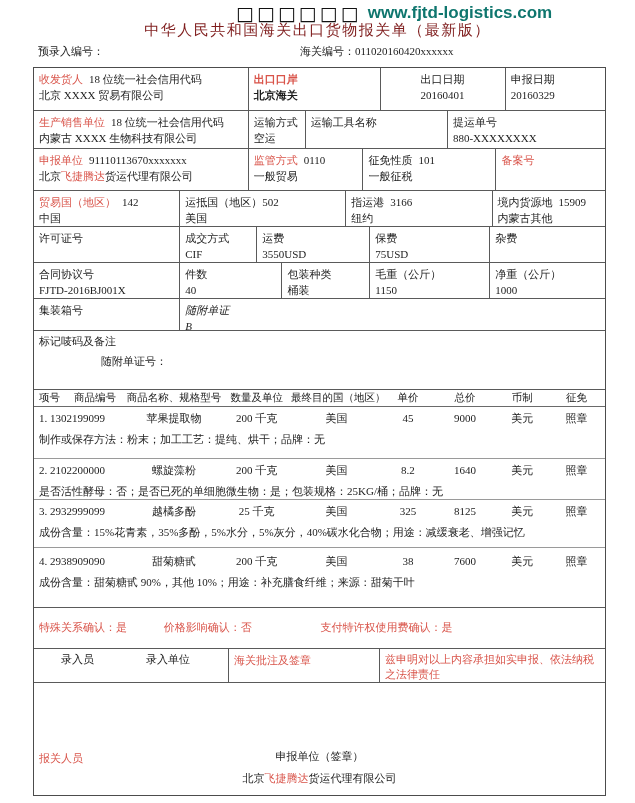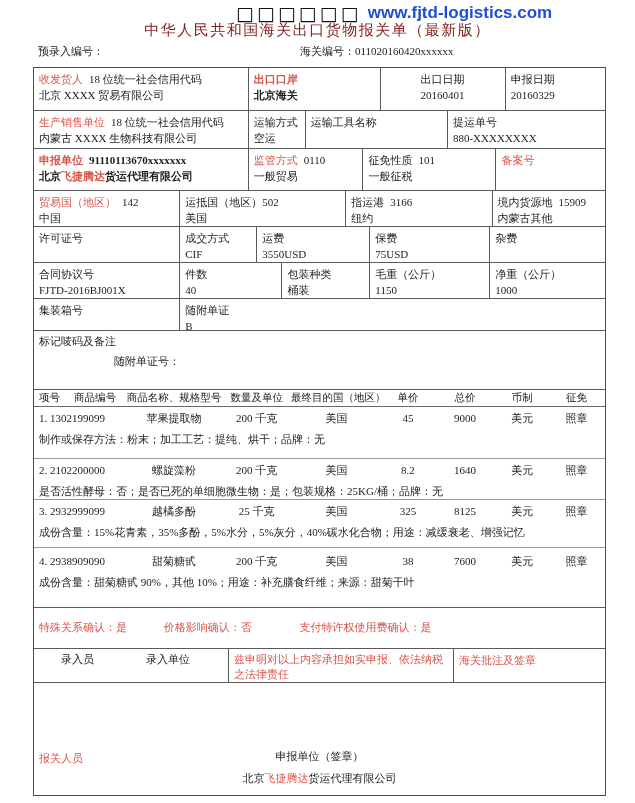--- a/index.html
+++ b/index.html
@@ -1,21 +1,21 @@
 <!DOCTYPE html>
 <html style="--red: #d9544a;"><head>
 <meta charset="utf-8">
 <style>
   html,body{margin:0;padding:0;background:#fff;}
   .page{position:relative;width:635px;height:803px;background:#ffffff;overflow:hidden;
         font-family:"Liberation Serif","DejaVu Serif",serif;color:#1c1c1c;font-size:11px;}
   
   .watermark{position:absolute;top:3px;left:236px;display:flex;align-items:center;gap:6px;z-index:5;}
   .wm-squares{font-family:"DejaVu Sans",sans-serif;font-size:19px;letter-spacing:3px;color:#111;line-height:20px;}
-  .wm-site{font-family:"Liberation Sans","DejaVu Sans",sans-serif;font-weight:bold;font-size:17px;color:#1d4ed8;letter-spacing:0;}
+  .wm-site{font-family:"Liberation Sans","DejaVu Sans",sans-serif;font-weight:bold;font-size:17px;color:#0f766e;letter-spacing:0;}
   
   .title{position:absolute;top:21px;left:0;width:100%;text-align:center;font-size:15px;letter-spacing:1.5px;color:#7f1d1d;}
   .pre-line{position:absolute;top:44px;left:38px;width:560px;font-size:11px;}
   .pre-label{display:inline-block;}
   .customs-no-wrap{position:absolute;left:262px;top:0;}
   
   .form{position:absolute;left:33px;top:67px;width:571px;border:1px solid #4c4c4c;}
   .row{display:flex;border-bottom:1px solid #5a5a5a;box-sizing:border-box;}
   .row:last-child{border-bottom:none;}
   .cell{box-sizing:border-box;border-right:1px solid #5a5a5a;padding:3px 5px 2px 5px;overflow:hidden;}
@@ -23,43 +23,43 @@
   .lbl{line-height:16px;white-space:nowrap;}
   .val{line-height:16px;white-space:nowrap;}
   .red{color:var(--red,#d9544a);}
   .code{margin-left:6px;}
   
   .h-r1{height:43px;} .h-r2{height:38px;} .h-r3{height:42px;} .h-r4{height:36px;}
   .h-r5{height:36px;} .h-r6{height:36px;} .h-r7{height:32px;}
   
   .r1c1{width:37.6%;} .r1c2{width:23.1%;font-weight:bold;} .r1c3{width:21.9%;text-align:center;} .r1c4{width:17.4%;}
   .r2c1{width:37.6%;} .r2c2{width:10.0%;} .r2c3{width:24.9%;} .r2c4{width:27.5%;}
-  .r3c1{width:37.6%;font-weight:bold;} .r3c2{width:20.1%;} .r3c3{width:23.3%;} .r3c4{width:19.0%;}
+  .r3c1{width:37.6%;} .r3c2{width:20.1%;} .r3c3{width:23.3%;} .r3c4{width:19.0%;}
   .r4c1{width:25.6%;} .r4c2{width:29.1%;} .r4c3{width:25.6%;} .r4c4{width:19.7%;}
   .r5c1{width:25.6%;} .r5c2{width:13.5%;} .r5c3{width:19.8%;} .r5c4{width:21.0%;} .r5c5{width:20.1%;}
   .r6c1{width:25.6%;} .r6c2{width:17.9%;} .r6c3{width:15.4%;} .r6c4{width:21.0%;} .r6c5{width:20.1%;}
-  .r7c1{width:25.6%;} .r7c2{width:74.4%;}
+  .r7c1{width:25.6%;} .r7c2{width:74.4%;font-style:italic;}
   
   .marks{height:58px;position:relative;border-bottom:1px solid #5a5a5a;}
   .marks-label{position:absolute;left:5px;top:3px;}
-  .marks-doc{position:absolute;left:80px;top:23px;}
+  .marks-doc{position:absolute;left:67px;top:23px;}
   
   .items-header{display:flex;height:16px;align-items:center;font-size:10.5px;border-bottom:1px solid #6a6a6a;}
   .ic{box-sizing:border-box;text-align:center;overflow:hidden;white-space:nowrap;}
   .ic1{width:16%;text-align:left;padding-left:5px;} .ic2{width:17%;} .ic3{width:12%;}
   .ic4{width:16%;} .ic5{width:9%;} .ic6{width:11%;} .ic7{width:9%;} .ic8{width:10%;}
   .ih-no2{margin-left:14px;}
   .item{border-bottom:1px solid #9a9a9a;padding-top:4px;box-sizing:border-box;}
   .item-vals{display:flex;line-height:15px;}
   .item-detail{margin-top:6px;padding-left:5px;line-height:15px;white-space:nowrap;}
   .i1{height:52px;} .i2{height:41px;} .i3{height:48px;} .i4{height:60px;border-bottom:1px solid #5a5a5a;padding-top:6px;}
   
   .confirm-row{height:41px;border-bottom:1px solid #5a5a5a;box-sizing:border-box;padding:12px 0 0 5px;}
   .confirm-row span{margin-right:0;}
-  .conf1{margin-left:0;} .conf2{margin-left:34px;} .conf3{margin-left:45px;}
+  .conf1{margin-left:0;} .conf2{margin-left:34px;} .conf3{margin-left:66px;}
   
   .entry-row{display:flex;height:34px;border-bottom:1px solid #5a5a5a;box-sizing:border-box;}
   .ec1{width:31.5%;margin-left:22px;} .ec2{width:41.0%;} .ec3{width:27.5%;}
   .entry-unit{margin-left:52px;}
   .decl{white-space:normal;line-height:15px;}
   
   .bottom-row{position:relative;height:112px;box-sizing:border-box;}
   .broker{position:absolute;left:5px;top:68px;}
   .sign-block{position:absolute;left:0;top:62px;width:100%;text-align:center;line-height:22px;}
 </style>
@@ -286,25 +286,25 @@
     <div class="confirm-row red">
       <span class="conf1">特殊关系确认：是</span>
       <span class="conf2">价格影响确认：否</span>
       <span class="conf3">支付特许权使用费确认：是</span>
     </div>
 
     <div class="entry-row">
       <div class="cell ec1">
         <span>录入员</span><span class="entry-unit">录入单位</span>
       </div>
+      <div class="cell ec3">
+        <div class="lbl red">海关批注及签章</div>
+      </div>
       <div class="cell ec2">
         <div class="decl red">兹申明对以上内容承担如实申报、依法纳税之法律责任</div>
-      </div>
-      <div class="cell ec3">
-        <div class="lbl red">海关批注及签章</div>
       </div>
     </div>
 
     <div class="bottom-row">
       <div class="broker red">报关人员</div>
       <div class="sign-block">
         <div>申报单位（签章）</div>
         <div><span>北京</span><span class="red">飞捷腾达</span><span>货运代理有限公司</span></div>
       </div>
     </div>

